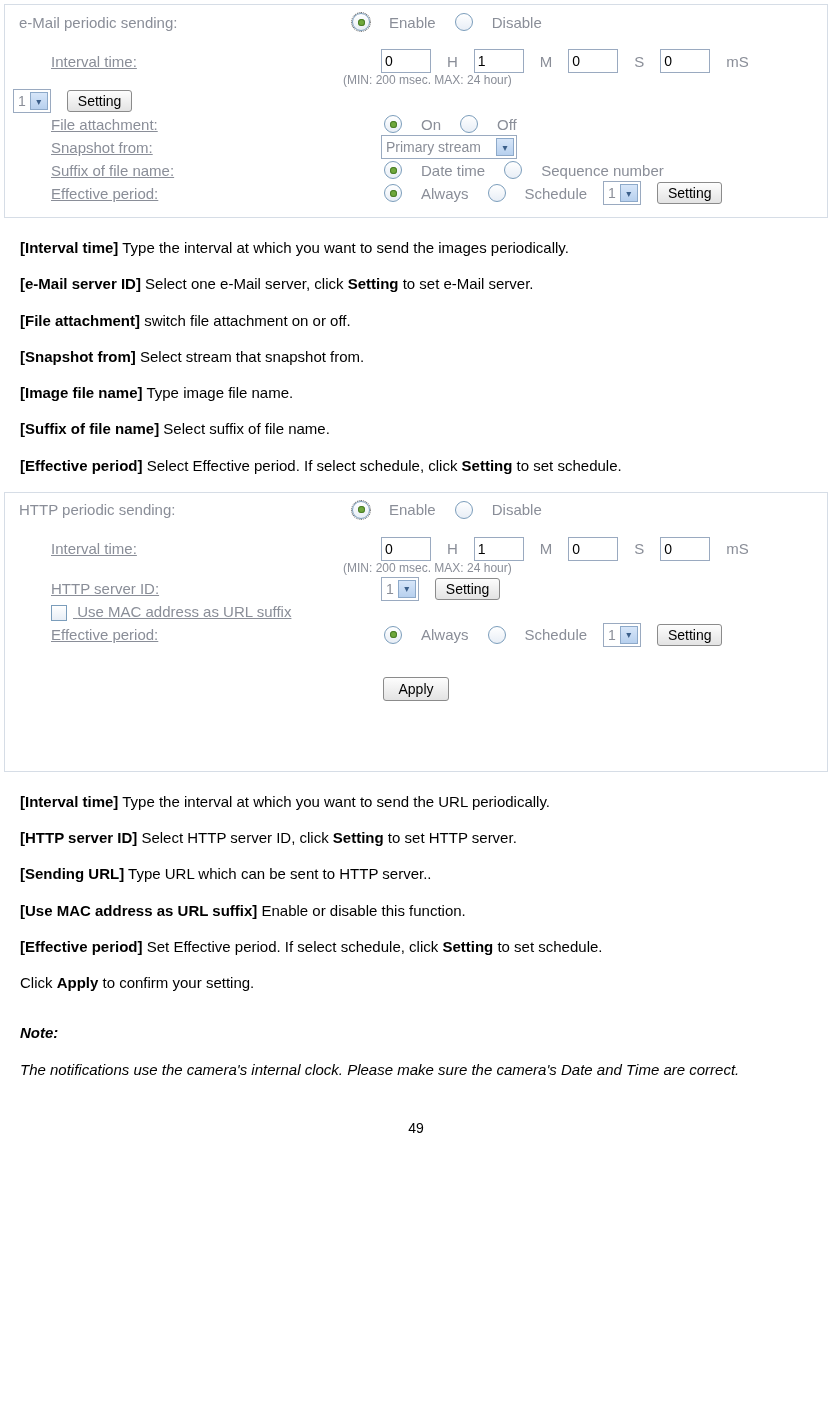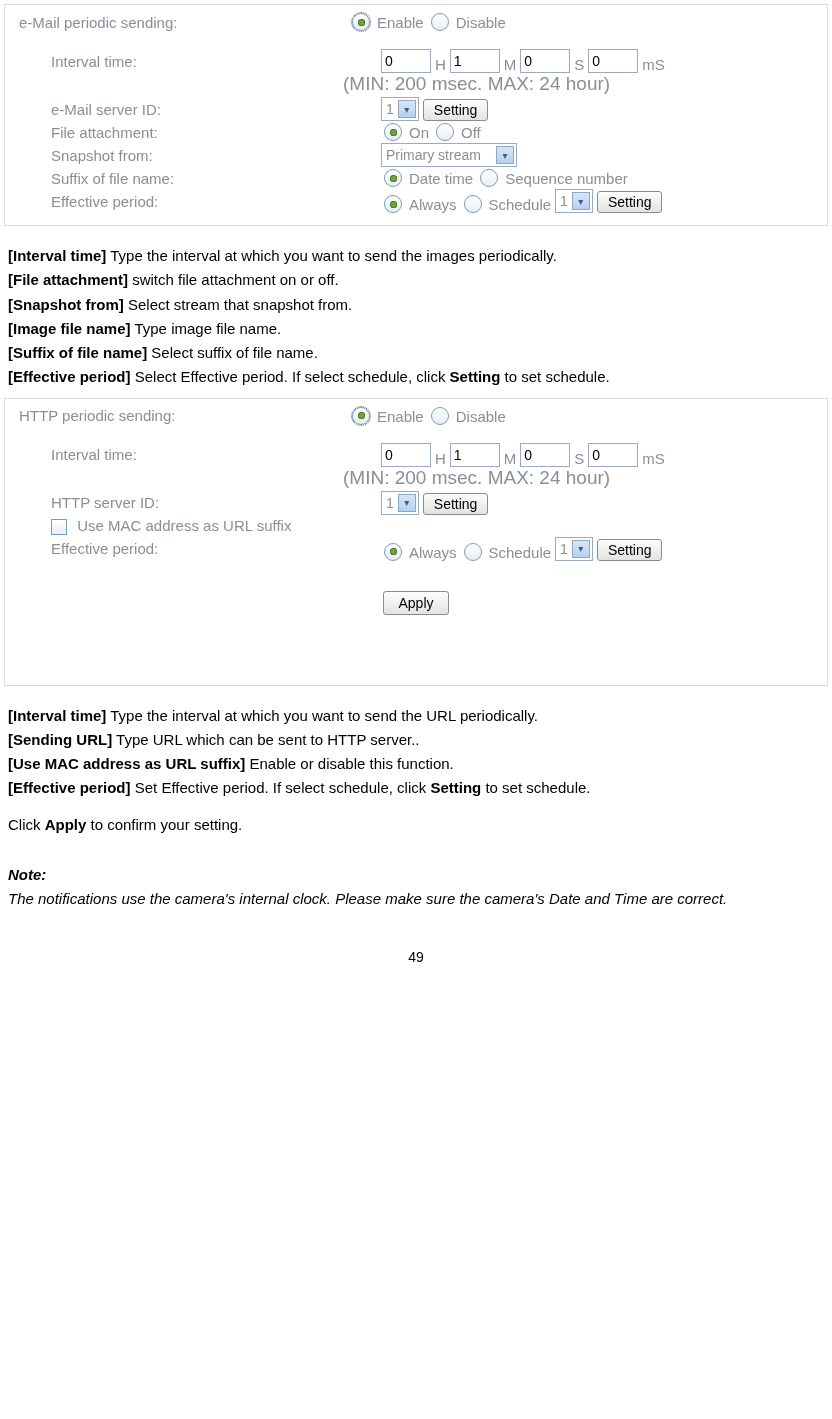--- a/index.html
+++ b/index.html
@@ -22,25 +22,26 @@
   }
   .label {
     width: 330px;
     color: #8a8e98;
     font-family: Verdana, sans-serif;
     font-size: 15px;
     padding-left: 10px;
   }
   .sublabel {
     padding-left: 38px;
+    text-decoration: underline;
   }
   .controls {
     display: flex;
-    align-items: flex-end;
-    gap: 4px;
+    align-items: center;
+    gap: 16px;
     color: #8a8e98;
     font-family: Verdana, sans-serif;
     font-size: 15px;
   }
   .radio {
     width: 16px; height: 16px;
     border: 1px solid #7b9dbb;
     border-radius: 50%;
     background: linear-gradient(#fff,#e8eef6);
     display: inline-flex;
@@ -106,30 +107,30 @@
     border: 1px solid #7b9dbb;
     background: linear-gradient(#fff,#e8eef6);
     display: inline-block;
     margin-right: 6px;
     vertical-align: middle;
   }
   .minmax {
     padding-left: 330px;
     color: #8a8e98;
     font-family: Verdana, sans-serif;
-    font-size: 19px;
+    font-size: 12px;
     margin-top: -2px;
   }
   .desc {
     font-family: Arial, sans-serif;
     font-size: 15px;
     line-height: 1.35;
     margin: 18px 0 10px 0;
   }
-  .desc p { margin: 4px; }
+  .desc p { margin: 16px; }
   .italic { font-style: italic; }
   .apply-row {
     text-align: center;
     margin: 30px 0 60px 0;
   }
   .pagenum {
     text-align: center;
     font-size: 14px;
     margin-top: 40px;
   }
@@ -158,21 +159,20 @@
       <span>M</span>
       <input class="num-input" value="0" style="">
       <span>S</span>
       <input class="num-input" value="0" style="">
       <span>mS</span>
     </div>
   </div>
   <div class="minmax">(MIN: 200 msec. MAX: 24 hour)</div>
 
   <div class="row">
-    <div class="label sublabel">e-Mail server ID:</div>
     <div class="controls">
       <span class="select">
         <span>1</span>
         <span class="dropdown-arrow">▾</span>
       </span>
       <button class="btn">Setting</button>
     </div>
   </div>
 
   <div class="row">
@@ -217,20 +217,21 @@
         <span>1</span>
         <span class="dropdown-arrow">▾</span>
       </span>
       <button class="btn">Setting</button>
     </div>
   </div>
 </div>
 
 <div class="desc">
   <p><b>[Interval time]</b><span> Type the interval at which you want to send the images periodically.</span></p>
+  <p><b>[e-Mail server ID]</b><span> Select one e-Mail server, click </span><b>Setting</b><span> to set e-Mail server.</span></p>
   <p><b>[File attachment]</b><span> switch file attachment on or off.</span></p>
   <p><b>[Snapshot from]</b><span> Select stream that snapshot from.</span></p>
   <p><b>[Image file name]</b><span> Type image file name.</span></p>
   <p><b>[Suffix of file name]</b><span> Select suffix of file name.</span></p>
   <p><b>[Effective period]</b><span> Select Effective period. If select schedule, click </span><b>Setting</b><span> to set schedule.</span></p>
 </div>
 
 <div class="panel">
   <div class="row">
     <div class="label" style="padding-left:6px">HTTP periodic sending:</div>
@@ -291,20 +292,21 @@
     </div>
   </div>
 
   <div class="apply-row">
     <button class="btn" style="padding:3px 14px">Apply</button>
   </div>
 </div>
 
 <div class="desc">
   <p><b>[Interval time]</b><span> Type the interval at which you want to send the URL periodically.</span></p>
+  <p><b>[HTTP server ID]</b><span> Select HTTP server ID, click </span><b>Setting</b><span> to set HTTP server.</span></p>
   <p><b>[Sending URL]</b><span> Type URL which can be sent to HTTP server..</span></p>
   <p><b>[Use MAC address as URL suffix]</b><span> Enable or disable this function.</span></p>
   <p><b>[Effective period]</b><span> Set Effective period. If select schedule, click </span><b>Setting</b><span> to set schedule.</span></p>
   <p style="margin-top:16px"><span>Click </span><b>Apply</b><span> to confirm your setting.</span></p>
 </div>
 
 <div class="desc" style="margin-top:30px">
   <p><b class="italic">Note:</b></p>
   <p class="italic">The notifications use the camera's internal clock. Please make sure the camera's Date and Time are correct.</p>
 </div>

